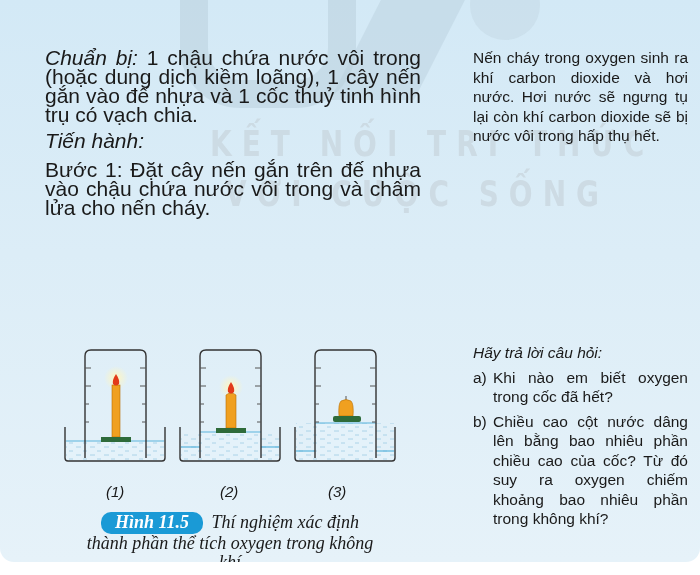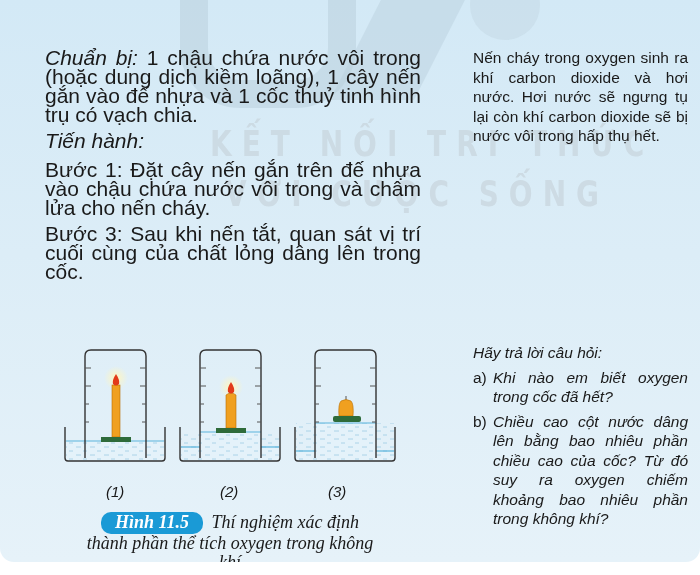--- a/index.html
+++ b/index.html
@@ -37,21 +37,21 @@
     .left-col .it { font-style: italic; }
     .left-col .label-p { margin-bottom: 10px; }
 
     .right-col { position: absolute; left: 473px; top: 48px; width: 215px; font-size: 15.5px; line-height: 19.5px; text-align: justify; }
     .right-col p { margin: 0; }
 
     .questions { position: absolute; left: 473px; top: 343px; width: 215px; font-size: 15.5px; line-height: 19.5px; }
     .questions .q-title { font-style: italic; margin: 0 0 5px 0; }
     .q-item { display: flex; margin-bottom: 5px; }
     .q-item .q-letter { width: 20px; flex: none; }
-    .q-item .q-text { flex: 1; text-align: justify; font-style: italic; }
+    .q-item .q-text { flex: 1; text-align: justify; }
 
     
     .figure { position: absolute; left: 60px; top: 340px; width: 350px; height: 160px; }
     .fig-label { position: absolute; top: 143px; font-size: 15px; font-style: italic; }
     .caption { position: absolute; left: 80px; top: 512px; width: 300px; text-align: center; font-size: 18px; font-style: italic; line-height: 19px; font-family: Liberation Serif, serif; }
     .cap-badge {
       display: inline-block; background: #1a9ad6; color: #ffffff; font-weight: bold;
       border-radius: 10px; padding: 1px 14px 2px 14px; margin-right: 4px; font-style: italic;
     }
   </style>
@@ -63,21 +63,20 @@
   <div class="wm-shape wm-2"></div>
   <div class="wm-shape wm-3"></div>
   <div class="wm-text wm-t1">KẾT NỐI TRI THỨC</div>
   <div class="wm-text wm-t2">VỚI CUỘC SỐNG</div>
 
 
   <div class="left-col">
     <p><span class="it">Chuẩn bị:</span><span> 1 chậu chứa nước vôi trong (hoặc dung dịch kiềm loãng), 1 cây nến gắn vào đế nhựa và 1 cốc thuỷ tinh hình trụ có vạch chia.</span></p>
     <p class="it label-p">Tiến hành:</p>
     <p>Bước 1: Đặt cây nến gắn trên đế nhựa vào chậu chứa nước vôi trong và châm lửa cho nến cháy.</p>
-    <p>Bước 3: Sau khi nến tắt, quan sát vị trí cuối cùng của chất lỏng dâng lên trong cốc.</p>
   </div>
 
   <div class="right-col">
     <p>Nến cháy trong oxygen sinh ra khí carbon dioxide và hơi nước. Hơi nước sẽ ngưng tụ lại còn khí carbon dioxide sẽ bị nước vôi trong hấp thụ hết.</p>
   </div>
 
   <div class="questions">
     <p class="q-title">Hãy trả lời câu hỏi:</p>
     <div class="q-item">
       <span class="q-letter">a)</span>

